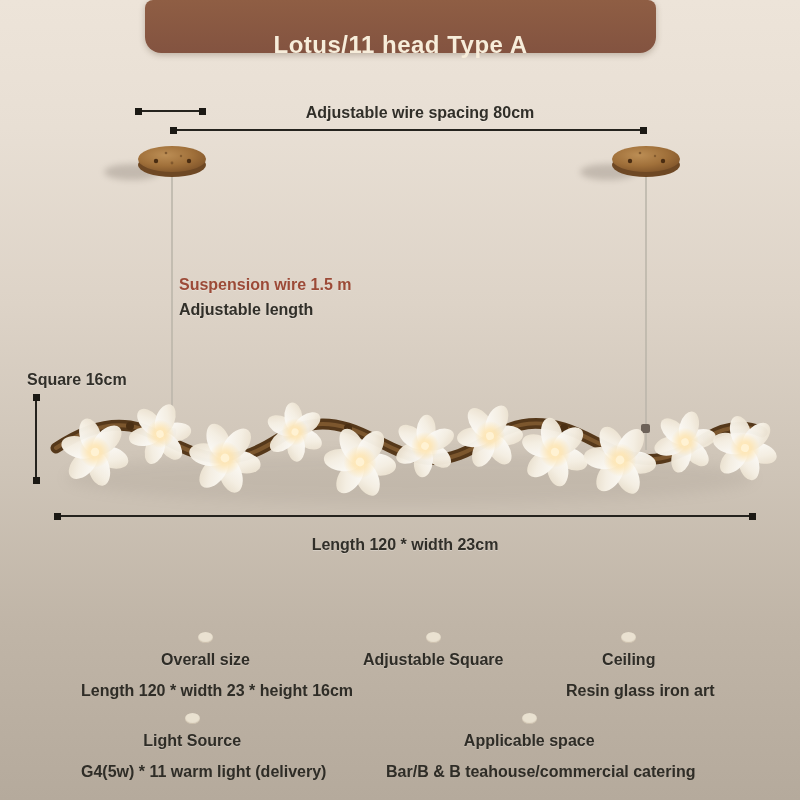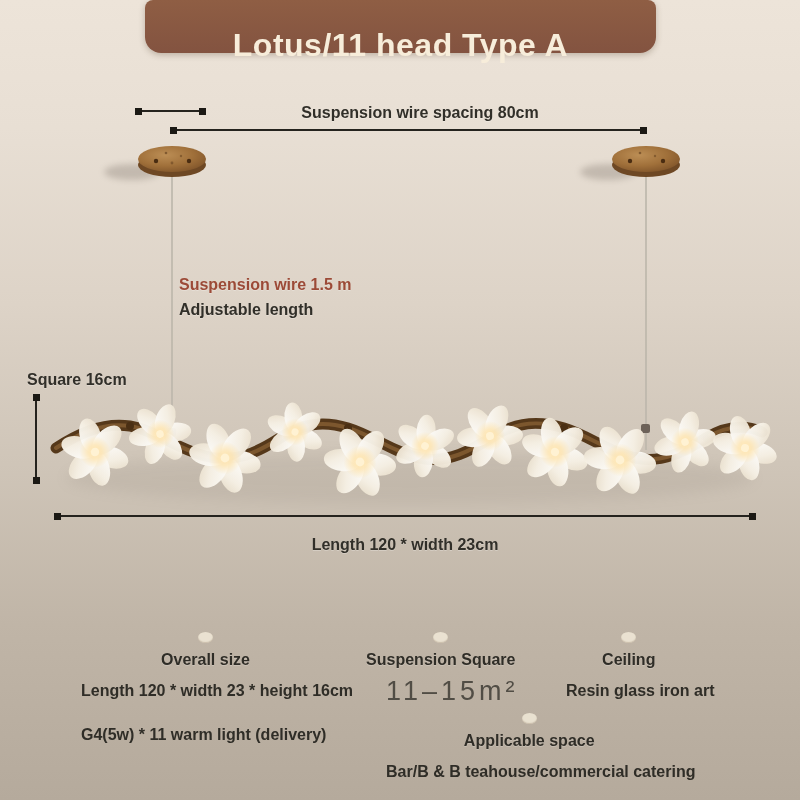--- a/index.html
+++ b/index.html
@@ -9,21 +9,21 @@
     background:linear-gradient(180deg,#ede4d9 0%,#e8dfd4 16%,#ddd3c7 38%,#cfc5b8 58%,#c0b5a7 78%,#b5aa9c 100%);
   }
   
   .banner{
     position:absolute;left:145px;top:0;width:511px;height:53px;
     background:linear-gradient(180deg,#8f5e44,#835340);
     border-radius:8px 8px 16px 16px;
     display:flex;align-items:center;justify-content:center;
     box-shadow:0 2px 6px rgba(70,45,25,.28);
   }
-  .banner span{color:#f7edda;font-size:32px;font-weight:800;letter-spacing:.5px;margin-top:37px;}
+  .banner span{color:#f7edda;font-size:24px;font-weight:800;letter-spacing:.5px;margin-top:37px;}
   
   .ann{position:absolute;font-weight:700;font-size:16px;color:#312f29;white-space:nowrap;
        text-shadow:0 1px 0 rgba(255,255,255,.25);}
   .ann.red{color:#9c4a37;}
   .centered{transform:translateX(-50%);}
   
   .mline{position:absolute;background:#25231e;}
   .mline .sq{position:absolute;width:7px;height:7px;background:#1b1914;}
   .h-line{height:2px;}
   .h-line .sq{top:-2.5px;}
@@ -176,21 +176,21 @@
   <div class="banner">
     <span>Lotus/11 head Type A</span>
   </div>
 
 
   <div class="mline h-line" style="left:137px;top:110px;width:67px;">
     <span class="sq a"></span>
     <span class="sq b"></span>
   </div>
 
-  <div class="ann centered" style="left:420px;top:104px;">Suspension wire spacing 80cm</div>
+  <div class="ann centered" style="left:420px;top:104px;">Adjustable wire spacing 80cm</div>
 
   <div class="mline h-line" style="left:172px;top:129px;width:473px;">
     <span class="sq a"></span>
     <span class="sq b"></span>
   </div>
 
   <div class="ann red" style="left:179px;top:276px;">Suspension wire 1.5 m</div>
   <div class="ann" style="left:179px;top:301px;">Adjustable length</div>
 
   <div class="ann" style="left:27px;top:371px;">Square 16cm</div>
@@ -211,34 +211,37 @@
     <div class="spec-h">
       <span class="bullet"></span>
       <span class="spec-label">Overall size</span>
     </div>
     <div class="spec-value">Length 120 * width 23 * height 16cm</div>
   </div>
 
   <div class="spec" style="left:363px;top:632px;">
     <div class="spec-h">
       <span class="bullet"></span>
-      <span class="spec-label">Suspension Square</span>
-    </div>
-    <div class="spec-value thin">11–15m²</div>
+      <span class="spec-label">Adjustable Square</span>
+    </div>
   </div>
 
   <div class="spec" style="left:543px;top:632px;">
     <div class="spec-h">
       <span class="bullet"></span>
       <span class="spec-label">Ceiling</span>
     </div>
     <div class="spec-value">Resin glass iron art</div>
   </div>
 
   <div class="spec" style="left:58px;top:713px;">
+    <div class="spec-h">
+      <span class="bullet"></span>
+      <span class="spec-label">Light Source</span>
+    </div>
     <div class="spec-value">G4(5w) * 11 warm light (delivery)</div>
   </div>
 
   <div class="spec" style="left:363px;top:713px;">
     <div class="spec-h">
       <span class="bullet"></span>
       <span class="spec-label">Applicable space</span>
     </div>
     <div class="spec-value">Bar/B &amp; B teahouse/commercial catering</div>
   </div>

